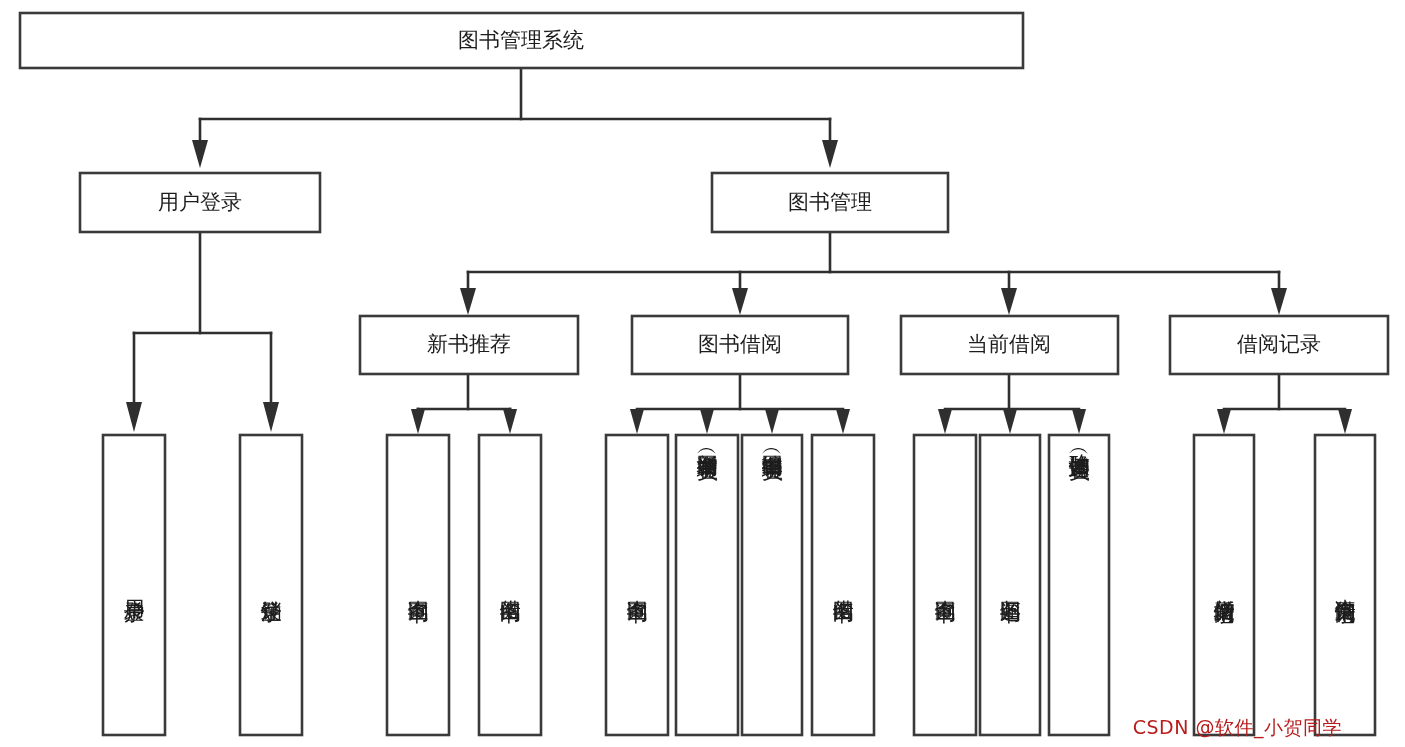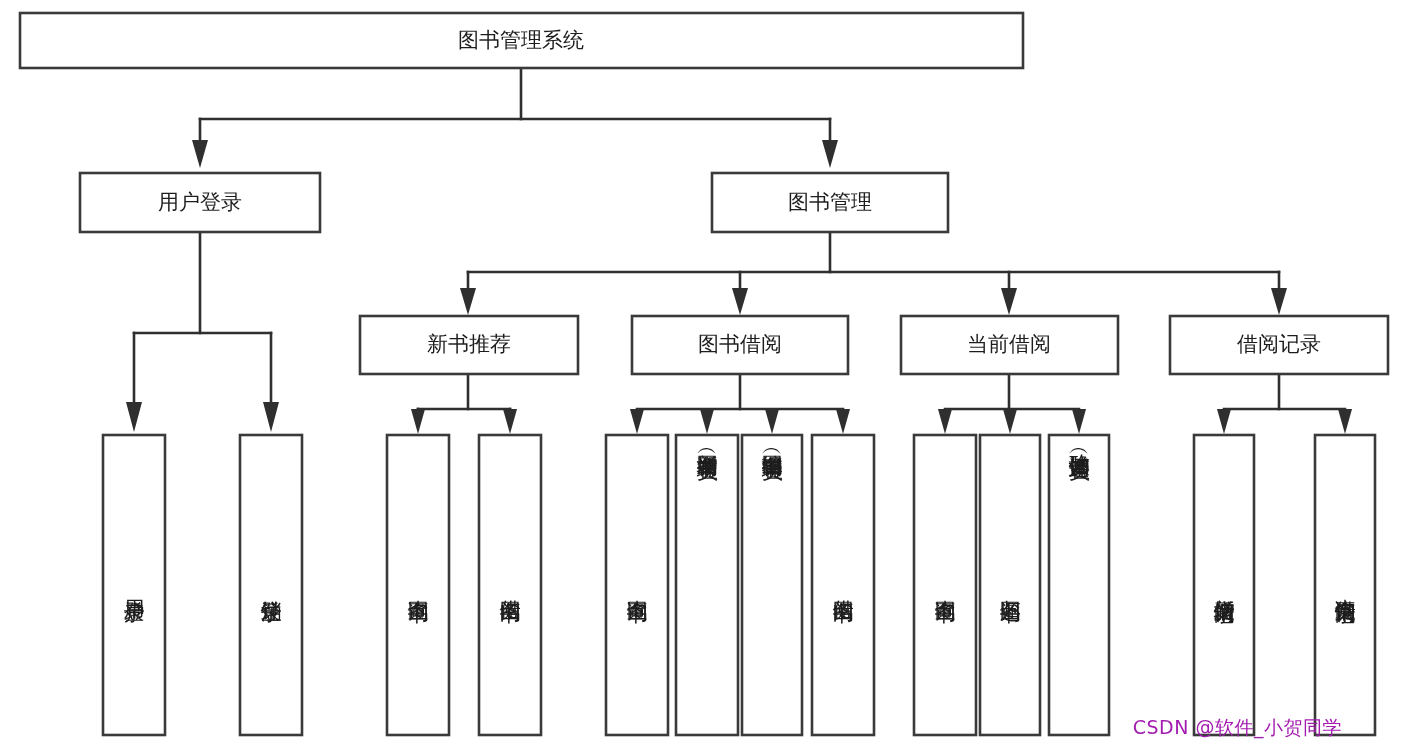--- a/index.html
+++ b/index.html
@@ -40,21 +40,21 @@
     letter-spacing:1px;
     color:#1d1d1d;
     white-space:nowrap;
   }
   .watermark{
     position:absolute;
     right:10px;
     bottom:6px;
     font-family:"DejaVu Sans","Liberation Sans",sans-serif;
     font-size:19px;
-    color:#a21caf;
+    color:#b91c1c;
     letter-spacing:0.5px;
     user-select:none;
   }
 </style>
 </head>
 <body>
 
 <div id="diagram-root">
 
   <svg class="diagram" viewBox="0 0 1405 747">

